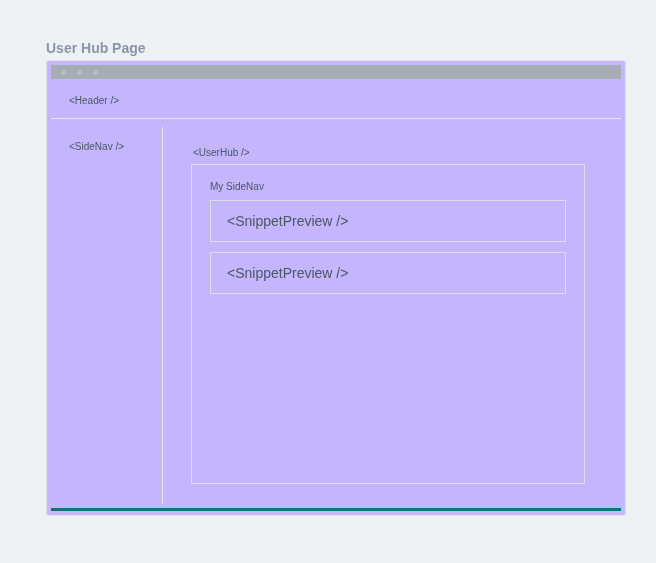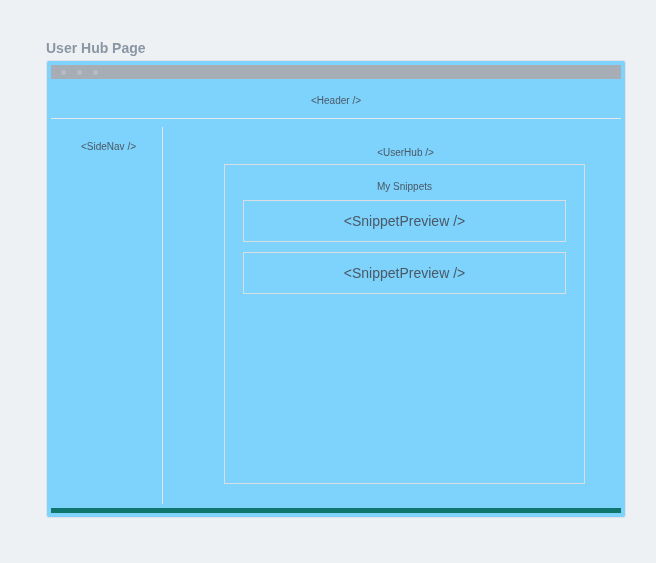--- a/index.html
+++ b/index.html
@@ -17,25 +17,24 @@
     .canvas {
       padding: 24px 30px;
     }
     .page-title {
       font-size: 14px;
       font-weight: 600;
       color: #8a96a3;
       margin-bottom: 4px;
     }
     .window {
-      background: #7dd3fc;
+      background: #c4b5fd;
       border: 1px solid #dfe3e8;
       border-radius: 3px;
       overflow: hidden;
-      text-align: center;
     }
     .titlebar {
       background: #a6adb4;
       height: 14px;
       display: flex;
       align-items: center;
       padding-left: 6px;
       gap: 3px;
     }
     .dot {
@@ -45,22 +44,21 @@
       background: #b6bcc2;
     }
     .header-row {
       border-bottom: 1px solid #e3e7eb;
       padding: 12px 14px;
       font-size: 10px;
       color: #4b5866;
     }
     .body-row {
       display: flex;
-      border-bottom: 5px solid #0f766e;
-      gap: 33px;
+      border-bottom: 3px solid #0f766e;
     }
     .sidenav {
       width: 108px;
       border-right: 1px solid #e3e7eb;
       padding: 14px 10px;
       font-size: 10px;
       color: #4b5866;
     }
     .main {
       flex: 1;
@@ -113,21 +111,21 @@
       <span>&lt;Header /&gt;</span>
     </div>
 
     <div class="body-row">
       <div class="sidenav">
         <span>&lt;SideNav /&gt;</span>
       </div>
       <div class="main">
         <div class="userhub-label">&lt;UserHub /&gt;</div>
         <div class="userhub-box">
-          <div class="section-title">My Snippets</div>
+          <div class="section-title">My SideNav</div>
           <div class="snippet">
             <span>&lt;SnippetPreview /&gt;</span>
           </div>
           <div class="snippet">
             <span>&lt;SnippetPreview /&gt;</span>
           </div>
         </div>
       </div>
     </div>
 

